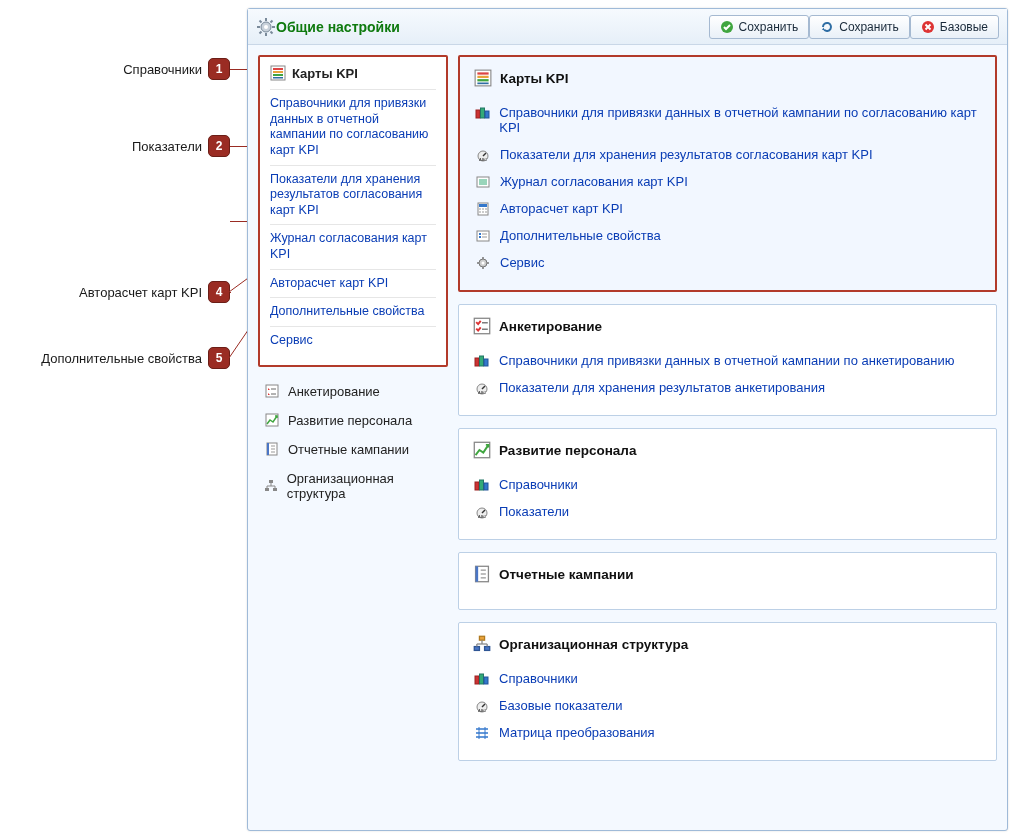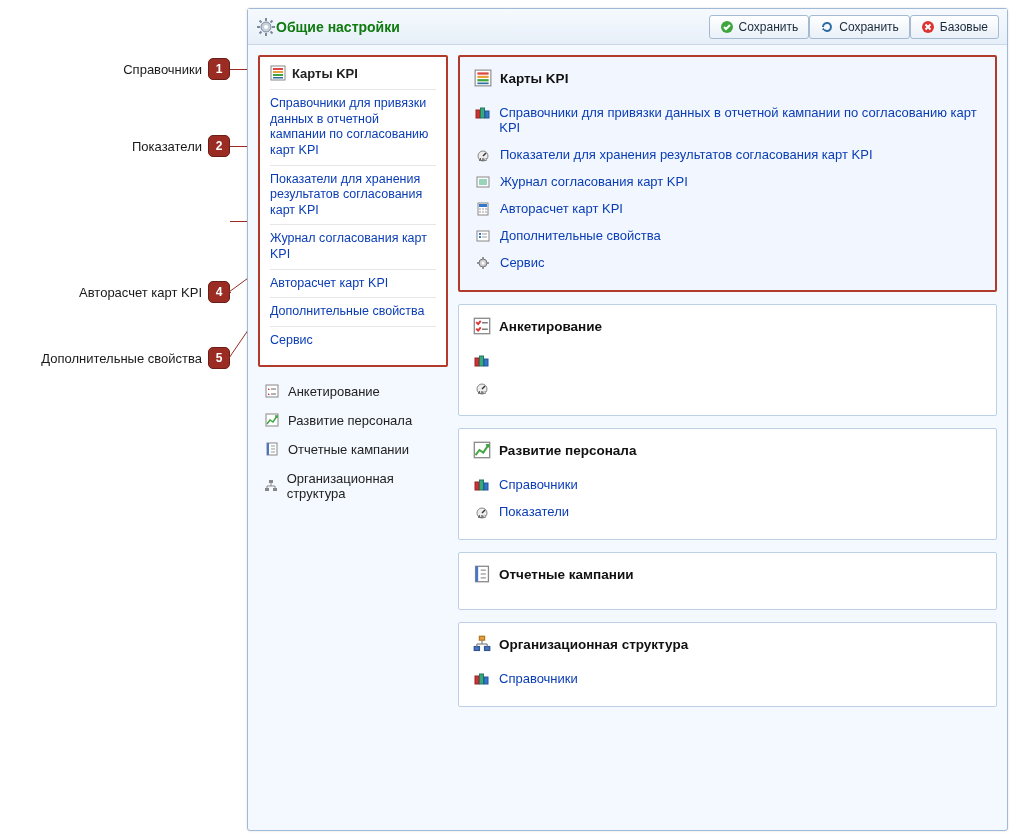--- a/index.html
+++ b/index.html
@@ -439,29 +439,31 @@
           <span>Анкетирование</span>
         </div>
         <div class="pitem">
             <span class="iicon">
               <svg width="16" height="14" viewBox="0 0 16 14">
                 <rect x="1" y="4" width="4" height="8" fill="#c33" stroke="#922"></rect>
                 <rect x="5.5" y="2" width="4" height="10" fill="#3a7" stroke="#276"></rect>
                 <rect x="10" y="5" width="4" height="7" fill="#37c" stroke="#259"></rect>
               </svg>
             </span>
+            <span class="ilabel">Справочники для привязки данных в отчетной кампании по анкетированию</span>
           </div>
         <div class="pitem">
             <span class="iicon">
               <svg width="16" height="14" viewBox="0 0 16 14">
                 <circle cx="8" cy="8" r="5" fill="#eee" stroke="#888"></circle>
                 <line x1="8" y1="8" x2="11" y2="5" stroke="#333" stroke-width="1.5"></line>
                 <text x="4" y="13" font-size="4" fill="#333">ABC</text>
               </svg>
             </span>
+            <span class="ilabel">Показатели для хранения результатов анкетирования</span>
           </div>
       </div>
 
       <div class="panel">
         <div class="phdr">
           <span class="picon">
               <svg width="18" height="18" viewBox="0 0 14 14">
                 <rect x="1" y="1" width="12" height="12" fill="#fff" stroke="#888"></rect>
                 <polyline points="2,11 5,7 8,9 12,3" fill="none" stroke="#3fa53f" stroke-width="1.5"></polyline>
                 <path d="M10 3 L12 3 L12 5" fill="none" stroke="#3fa53f" stroke-width="1.5"></path>
@@ -524,17 +526,39 @@
         <div class="pitem">
             <span class="iicon">
               <svg width="16" height="14" viewBox="0 0 16 14">
                 <rect x="1" y="4" width="4" height="8" fill="#c33" stroke="#922"></rect>
                 <rect x="5.5" y="2" width="4" height="10" fill="#3a7" stroke="#276"></rect>
                 <rect x="10" y="5" width="4" height="7" fill="#37c" stroke="#259"></rect>
               </svg>
             </span>
             <span class="ilabel">Справочники</span>
           </div>
+        <div class="pitem">
+            <span class="iicon">
+              <svg width="16" height="14" viewBox="0 0 16 14">
+                <circle cx="8" cy="8" r="5" fill="#eee" stroke="#888"></circle>
+                <line x1="8" y1="8" x2="11" y2="5" stroke="#333" stroke-width="1.5"></line>
+                <text x="4" y="13" font-size="4" fill="#333">ABC</text>
+              </svg>
+            </span>
+            <span class="ilabel">Базовые показатели</span>
+          </div>
+        <div class="pitem">
+            <span class="iicon">
+              <svg width="16" height="14" viewBox="0 0 16 14">
+                <line x1="2" y1="3" x2="14" y2="3" stroke="#37c" stroke-width="1.5"></line>
+                <line x1="2" y1="7" x2="14" y2="7" stroke="#37c" stroke-width="1.5"></line>
+                <line x1="2" y1="11" x2="14" y2="11" stroke="#37c" stroke-width="1.5"></line>
+                <line x1="5" y1="1" x2="5" y2="13" stroke="#37c"></line>
+                <line x1="11" y1="1" x2="11" y2="13" stroke="#37c"></line>
+              </svg>
+            </span>
+            <span class="ilabel">Матрица преобразования</span>
+          </div>
       </div>
 
     </div>
   </div>
 </div>
 
 </body></html>

